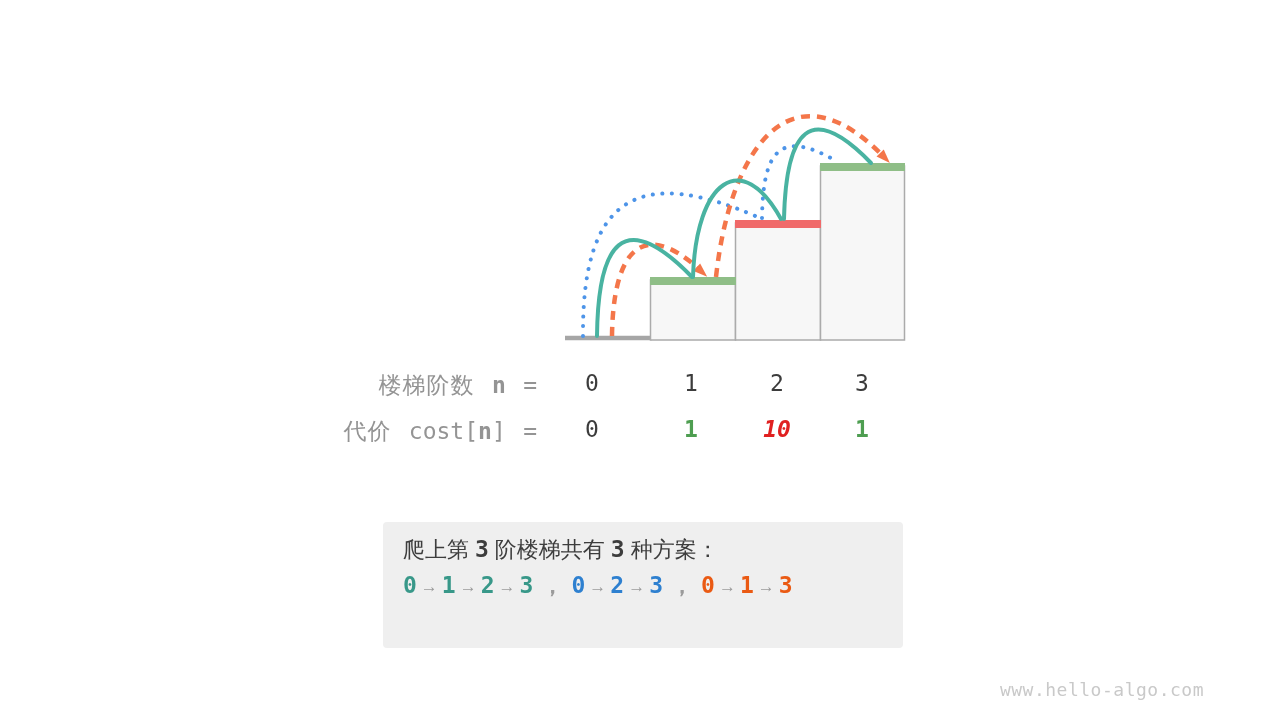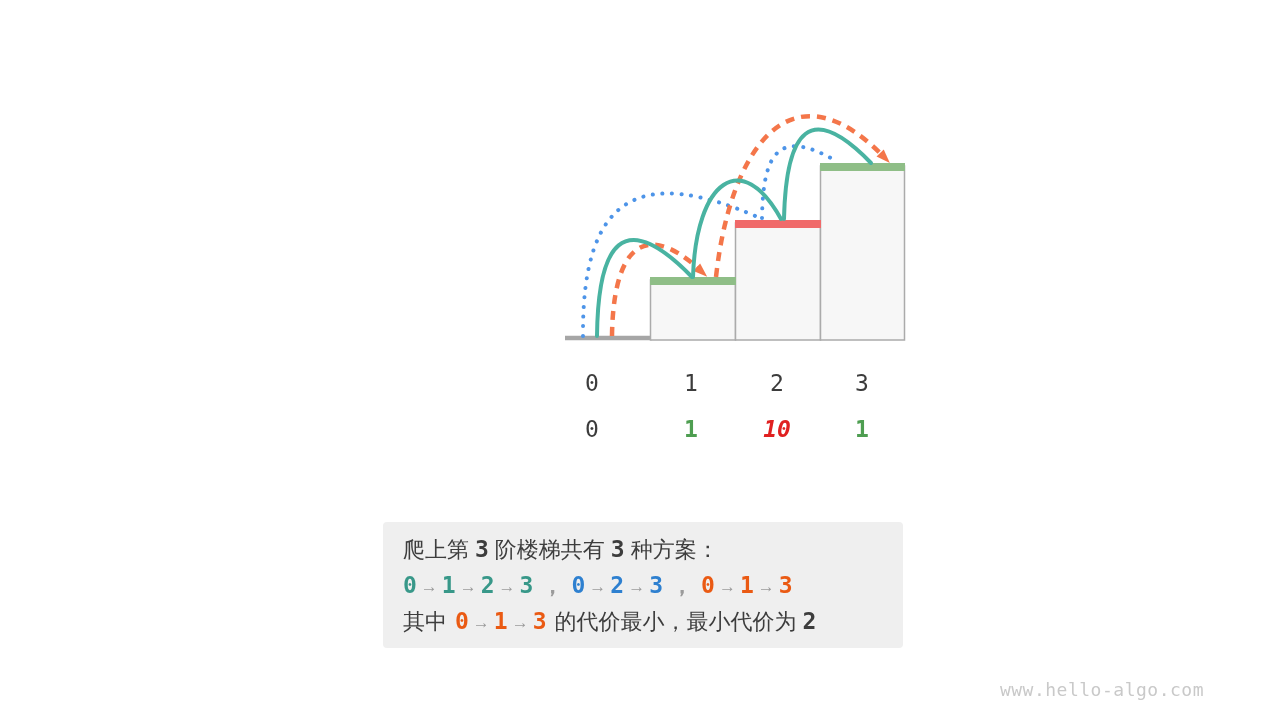--- a/index.html
+++ b/index.html
@@ -89,40 +89,47 @@
     <path class="arc arc-orange" d="M716 277 C730 150 790 60 884 157"></path>
     <polygon class="arrow-head" points="7,0 -7,5 -7,-5" transform="translate(702,272) rotate(42)"></polygon>
     <polygon class="arrow-head" points="7,0 -7,5 -7,-5" transform="translate(885,158) rotate(46)"></polygon>
 
     <path class="arc arc-teal" d="M597 336 C598 245 622 205 692 277"></path>
     <path class="arc arc-teal" d="M693 277 C696 180 742 148 781 219"></path>
     <path class="arc arc-teal" d="M784 219 C786 130 810 100 871 163"></path>
   </svg>
 
   <div class="vrow row1">
+    <div class="row-label">
+      <span>楼梯阶数</span>
+      <span class="mono bold gap-l">n</span>
+      <span class="mono gap-l">=</span>
+    </div>
     <div class="num-col c0">0</div>
     <div class="num-col c1">1</div>
     <div class="num-col c2">2</div>
     <div class="num-col c3">3</div>
   </div>
 
   <div class="vrow row2">
+    <div class="row-label">
+      <span>代价</span>
+      <span class="mono gap-l"><span>cost[</span><span class="bold">n</span><span>]</span></span>
+      <span class="mono gap-l">=</span>
+    </div>
     <div class="num-col c0">0</div>
     <div class="num-col c1 v-green">1</div>
     <div class="num-col c2 v-red">10</div>
     <div class="num-col c3 v-green">1</div>
   </div>
 
   <div class="note-box">
     <div class="note-line">
       <span>爬上第</span><span class="n">3</span><span>阶楼梯共有</span><span class="n">3</span><span>种方案：</span>
     </div>
     <div class="note-line">
       <span class="pn t-teal">0</span><span class="arr">→</span><span class="pn t-teal">1</span><span class="arr">→</span><span class="pn t-teal">2</span><span class="arr">→</span><span class="pn t-teal">3</span><span class="sep">，</span><span class="pn t-blue">0</span><span class="arr">→</span><span class="pn t-blue">2</span><span class="arr">→</span><span class="pn t-blue">3</span><span class="sep">，</span><span class="pn t-orange">0</span><span class="arr">→</span><span class="pn t-orange">1</span><span class="arr">→</span><span class="pn t-orange">3</span>
     </div>
-    <div class="note-line">
-      <span>其中</span><span class="pn t-orange" style="margin-left:8px;">0</span><span class="arr">→</span><span class="pn t-orange">1</span><span class="arr">→</span><span class="pn t-orange" style="margin-right:8px;">3</span><span>的代价最小，最小代价为</span><span class="n t-dark">2</span>
-    </div>
   </div>
 
   <div class="watermark">www.hello-algo.com</div>
 
 </div>
 
 </body></html>

